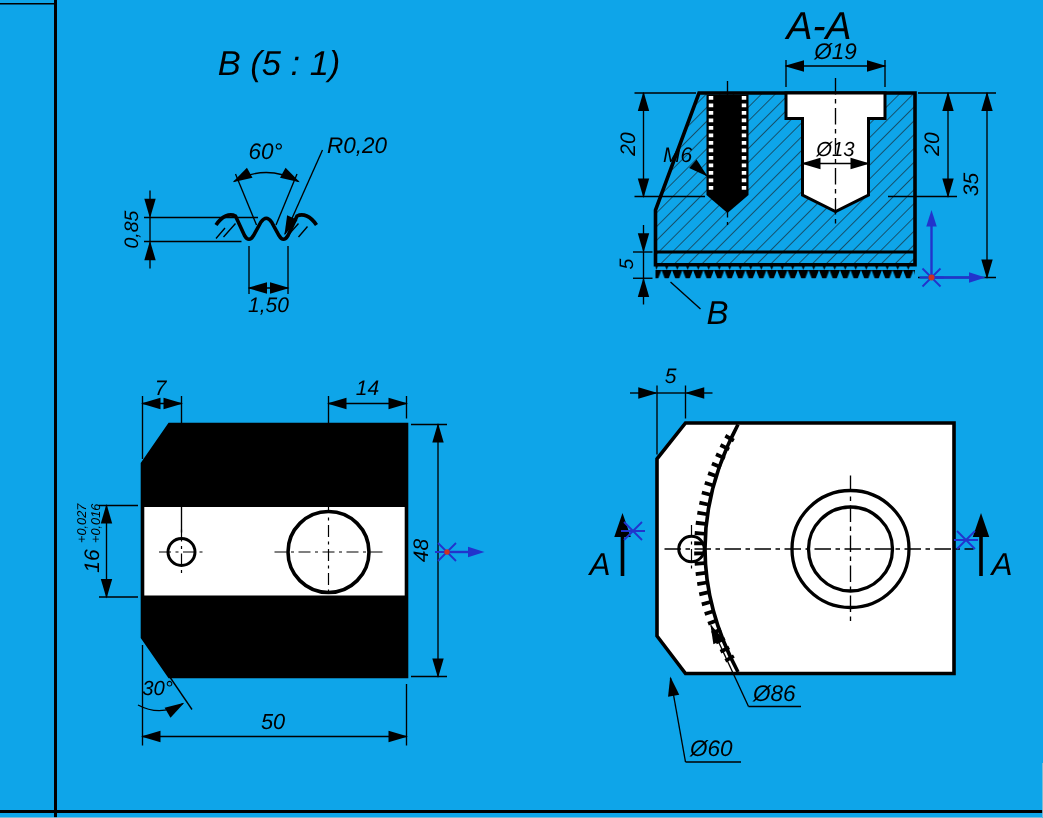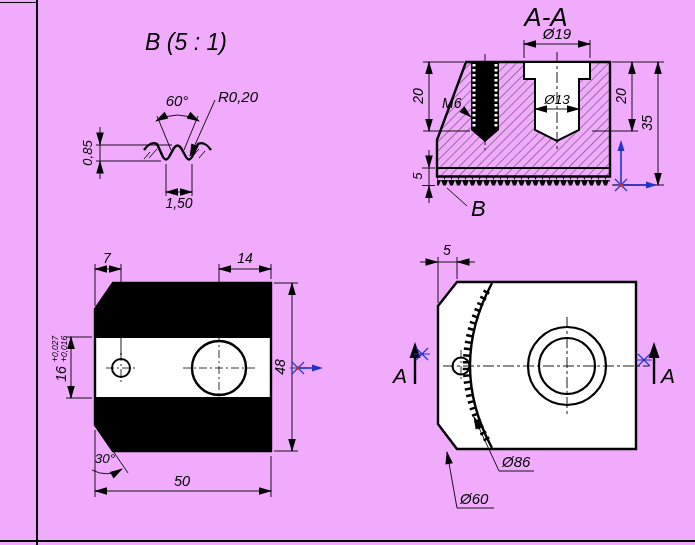--- a/index.html
+++ b/index.html
@@ -1,16 +1,16 @@
 <!DOCTYPE html>
 <html><head>
 <meta charset="utf-8">
 <style>
   html,body{margin:0;padding:0;background:#cfcfc7;}
-  .sheet{position:relative;width:695px;height:545px;background:#f0abfc;overflow:hidden;}
+  .sheet{position:relative;width:695px;height:545px;background:#0ea5e9;overflow:hidden;}
   svg{display:block;}
   .ol{stroke:#000;fill:none;stroke-width:2.4;stroke-linejoin:miter;}
   .ol2{stroke:#000;fill:none;stroke-width:2;}
   .thin{stroke:#000;stroke-width:0.9;fill:none;}
   .cl{stroke:#000;stroke-width:0.9;fill:none;stroke-dasharray:11 3 3 3;}
   .cls{stroke:#000;stroke-width:0.8;fill:none;stroke-dasharray:8 3 2 3;}
   .dtx{font-family:"Liberation Sans","DejaVu Sans",sans-serif;font-style:italic;fill:#000;}
   .blue{stroke:#2233cc;fill:none;}
   .bluef{fill:#2233cc;stroke:none;}
 </style>

